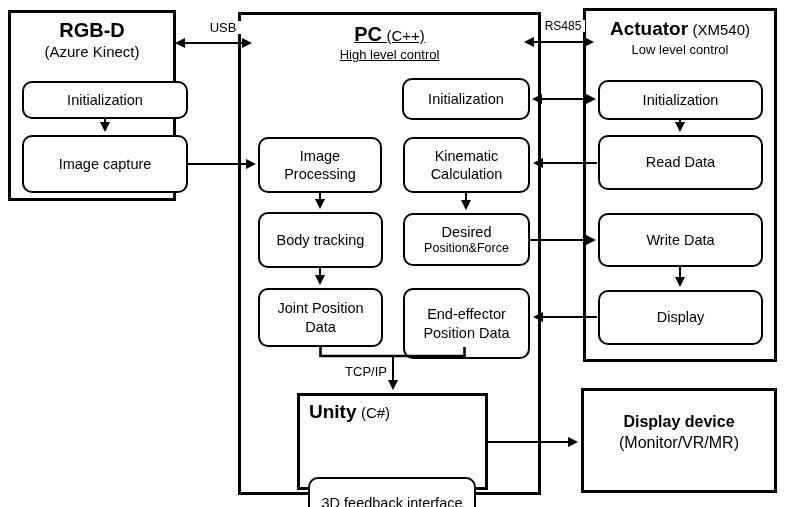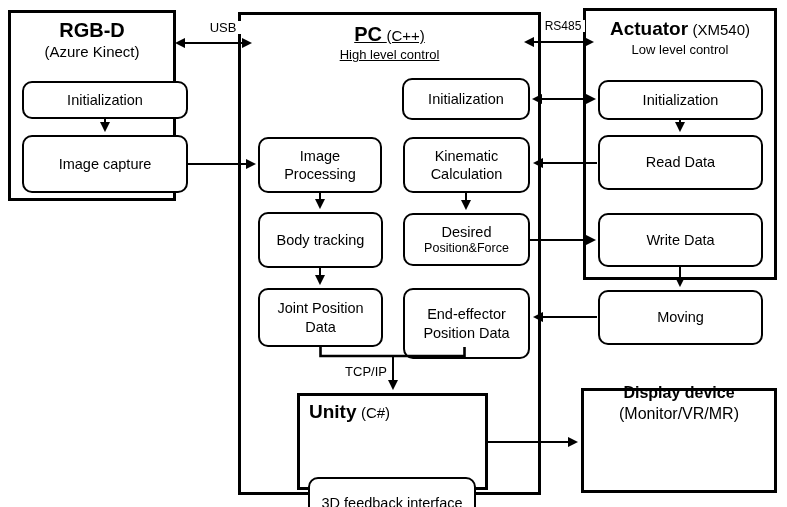--- a/index.html
+++ b/index.html
@@ -20,21 +20,21 @@
     text-align:center;font-size:14.5px;line-height:1.25;padding:13px 10px;
   }
   .node .small{font-size:12.5px;}
   .wires{position:absolute;left:0;top:0;width:787px;height:507px;pointer-events:none;}
   .wires path{stroke:#000;stroke-width:2;fill:none;}
   .wires path.thick{stroke-width:2.6;}
   .conn-label{position:absolute;font-size:13px;line-height:1;background:#fff;padding:0 1px;}
   .unity-head{position:absolute;left:9px;top:5px;line-height:1.2;white-space:nowrap;}
   .unity-head .title-bold{font-size:19px;}
   .display-body{width:100%;height:100%;display:flex;flex-direction:column;
-    align-items:center;justify-content:flex-start;line-height:1.3;margin-top:-8px;}
+    align-items:center;justify-content:center;line-height:1.3;margin-top:-8px;}
   .display-title{font-weight:bold;font-size:16px;}
   .display-sub{font-size:16px;}
 </style>
 </head>
 <body>
 
 <div class="stage">
 
   <section class="panel" style="left:8px;top:10px;width:168px;height:191px;">
     <div class="panel-head" style="padding-top:5px;">
@@ -84,37 +84,37 @@
   <section class="panel" style="left:297px;top:393px;width:191px;height:97px;">
     <div class="unity-head">
       <span class="title-bold">Unity</span>
       <span class="title-paren">(C#)</span>
     </div>
     <div class="node" style="left:8px;top:33px;width:168px;height:52px;margin-top:48px;">
       <span>3D feedback interface</span>
     </div>
   </section>
 
-  <section class="panel" style="left:583px;top:8px;width:194px;height:272px;">
+  <section class="panel" style="left:583px;top:8px;width:194px;height:354px;">
     <div class="panel-head" style="padding-top:7px;">
       <span class="title-bold" style="font-size:19px;">Actuator</span>
       <span class="title-paren">(XM540)</span>
       <div class="panel-sub">Low level control</div>
     </div>
     <div class="node" style="left:12px;top:69px;width:165px;height:40px;">
       <span>Initialization</span>
     </div>
     <div class="node" style="left:12px;top:124px;width:165px;height:55px;">
       <span>Read Data</span>
     </div>
     <div class="node" style="left:12px;top:202px;width:165px;height:54px;">
       <span>Write Data</span>
     </div>
     <div class="node" style="left:12px;top:279px;width:165px;height:55px;">
-      <span>Moving</span>
+      <span>Display</span>
     </div>
   </section>
 
   <section class="panel" style="left:581px;top:388px;width:196px;height:105px;">
     <div class="display-body">
       <div class="display-title">Display device</div>
       <div class="display-sub">(Monitor/VR/MR)</div>
     </div>
   </section>
 

